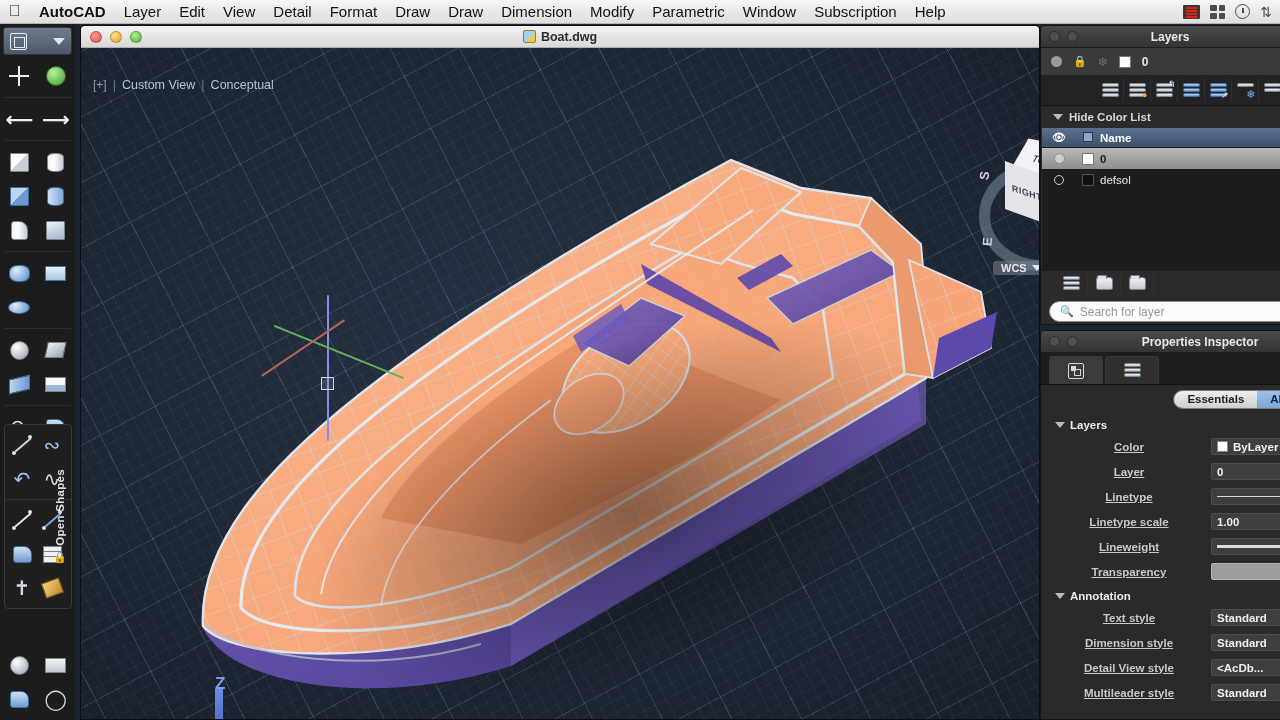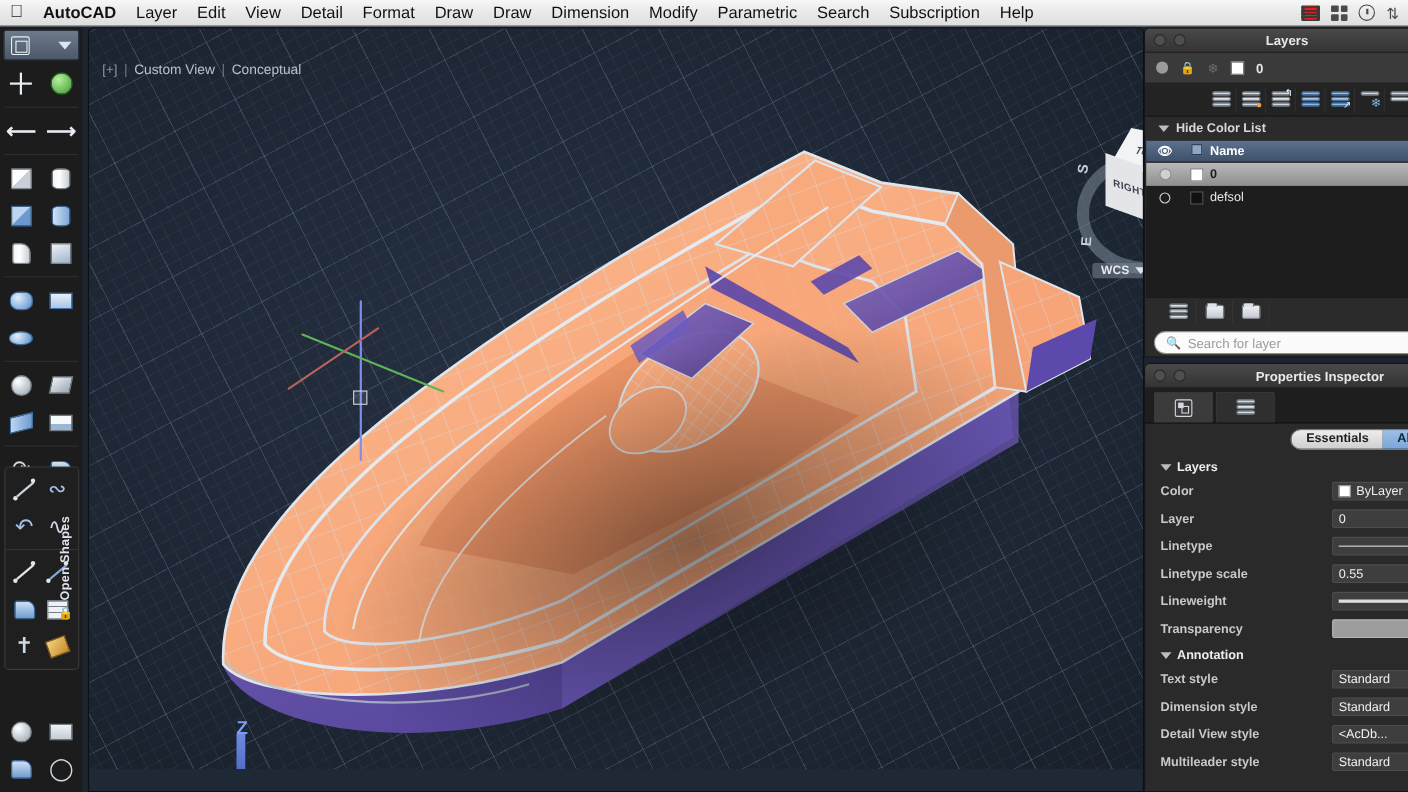--- a/index.html
+++ b/index.html
@@ -338,27 +338,27 @@
   .seg div.active{ background:linear-gradient(to bottom,#9ec0e6,#7aa6d8); color:#0e2438;}
 
   .prop-section{
     display:flex; align-items:center; gap:5px; padding:6px 0 3px 14px;
     font-size:11.5px; color:#ededed; font-weight:bold;
   }
   .prop-row{
     display:flex; align-items:center; height:25px; padding-left:14px; gap:8px;
   }
   .prop-label{
-    width:148px; text-align:left; font-size:11.5px; color:#c9c9c9; font-weight:bold;
+    width:148px; text-align:center; font-size:11.5px; color:#c9c9c9; font-weight:bold;text-decoration:underline;
   }
   .prop-value{
     flex:1; height:17px; background:#3e3e3e; border:1px solid #4d4d4d; border-radius:2px;
     display:flex; align-items:center; gap:5px; padding:0 5px; overflow:hidden;
   }
-  .prop-value .txt{ font-size:11.5px; color:#f0f0f0; font-weight:normal; white-space:nowrap;}
+  .prop-value .txt{ font-size:11.5px; color:#f0f0f0; font-weight:bold; white-space:nowrap;}
   .pv-swatch{ width:11px;height:11px;background:#fff;border:1px solid #888;}
   .pv-linetype{ width:100%;height:1.5px;background:#dcdcdc; }
   .pv-lineweight{ width:100%;height:2.5px;background:#dcdcdc; }
   .prop-value.light{ background:#9d9d9d; border-color:#b5b5b5;}
 </style>
 </head>
 <body>
 
 <div class="app">
 
@@ -368,21 +368,21 @@
     <div class="menu-item">Layer</div>
     <div class="menu-item">Edit</div>
     <div class="menu-item">View</div>
     <div class="menu-item">Detail</div>
     <div class="menu-item">Format</div>
     <div class="menu-item">Draw</div>
     <div class="menu-item">Draw</div>
     <div class="menu-item">Dimension</div>
     <div class="menu-item">Modify</div>
     <div class="menu-item">Parametric</div>
-    <div class="menu-item">Search</div>
+    <div class="menu-item">Window</div>
     <div class="menu-item">Subscription</div>
     <div class="menu-item">Help</div>
     <div class="menu-spacer"></div>
     <div class="menu-extras">
       <div class="mx-film"></div>
       <div class="mx-grid">
           <i></i>
           <i></i>
           <i></i>
           <i></i>
@@ -531,20 +531,31 @@
       <div class="tbtn">
           <div class="ic-spray"></div>
         </div>
       <div class="tbtn">
           <span class="ic-curve">◯</span>
         </div>
     </div>
   </div>
 
   <div class="doc-window">
+    <div class="doc-titlebar">
+      <div class="traffic">
+        <div class="tl red"></div>
+        <div class="tl yellow"></div>
+        <div class="tl green"></div>
+      </div>
+      <div class="doc-title">
+        <span class="doc-icon"></span>
+        <span>Boat.dwg</span>
+      </div>
+    </div>
 
     <div class="viewport">
       <div class="grid-layer"></div>
       <div class="grid-layer fine"></div>
 
       <div class="vp-label">
         <span class="plusbox">[+]</span>
         <span class="sep">|</span>
         <span>Custom View</span>
         <span class="sep">|</span>
@@ -852,21 +863,21 @@
     <div class="prop-row">
       <div class="prop-label">Linetype</div>
       <div class="prop-value">
         <span class="pv-linetype"></span>
       </div>
     </div>
 
     <div class="prop-row">
       <div class="prop-label">Linetype scale</div>
       <div class="prop-value">
-        <span class="txt">0.55</span>
+        <span class="txt">1.00</span>
       </div>
     </div>
 
     <div class="prop-row">
       <div class="prop-label">Lineweight</div>
       <div class="prop-value">
         <span class="pv-lineweight"></span>
       </div>
     </div>
 

